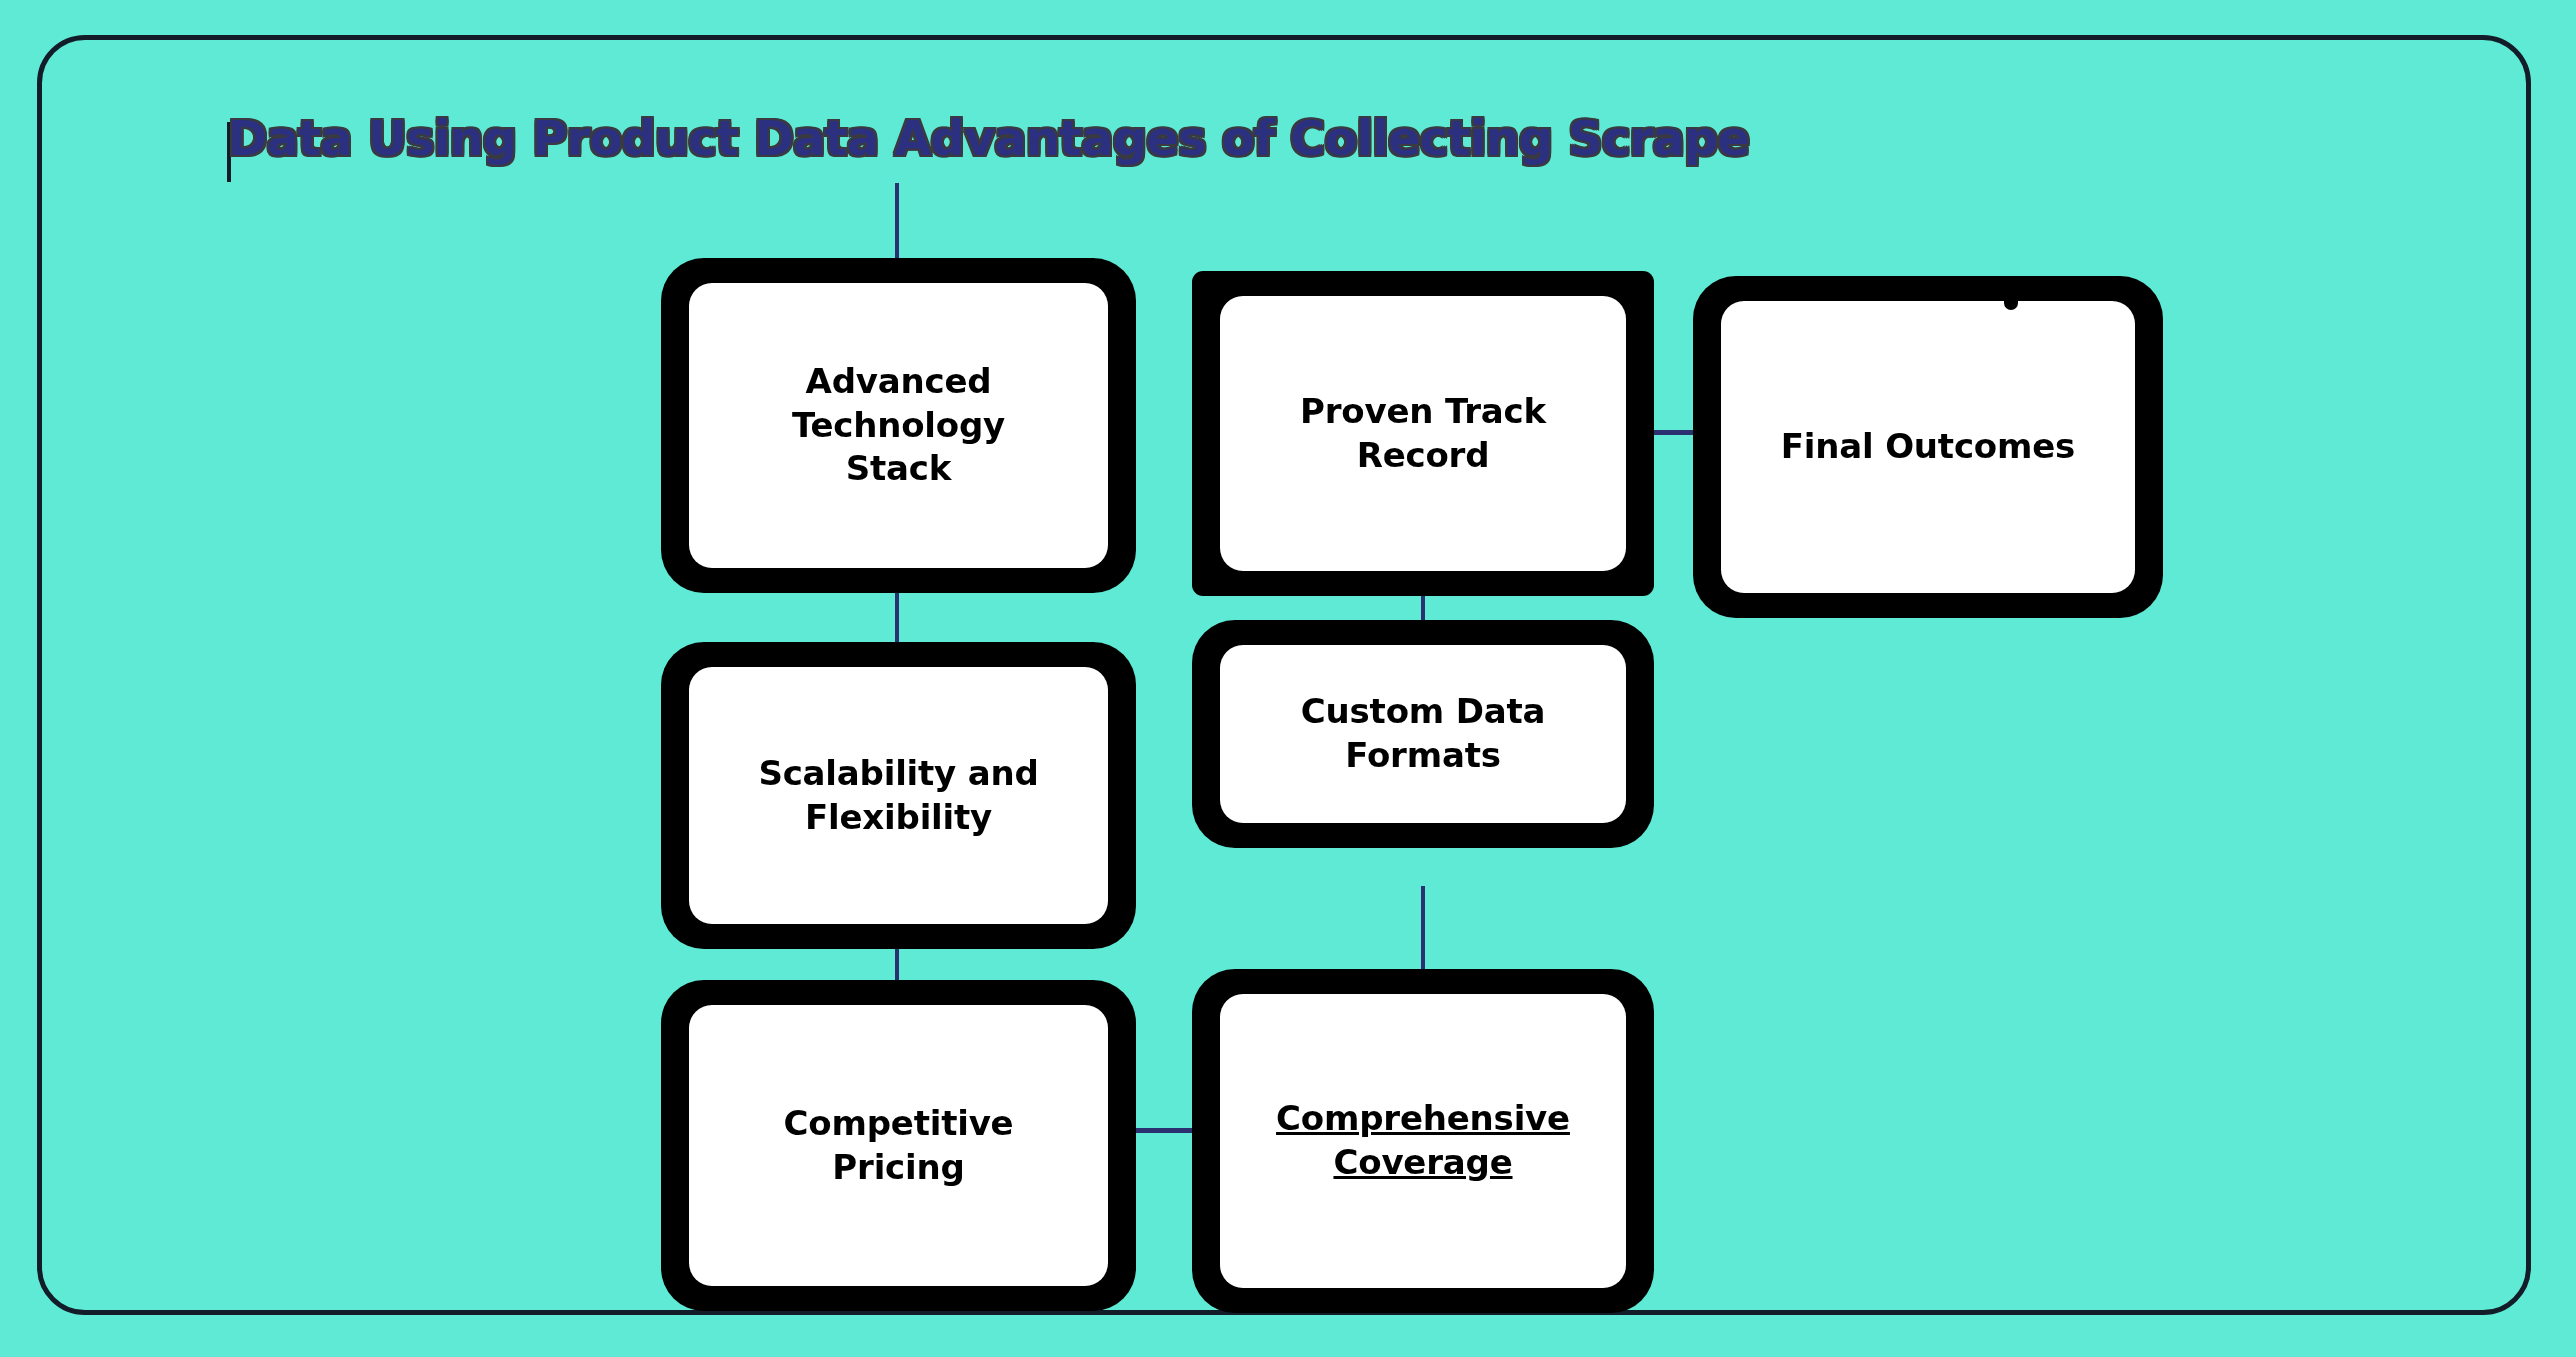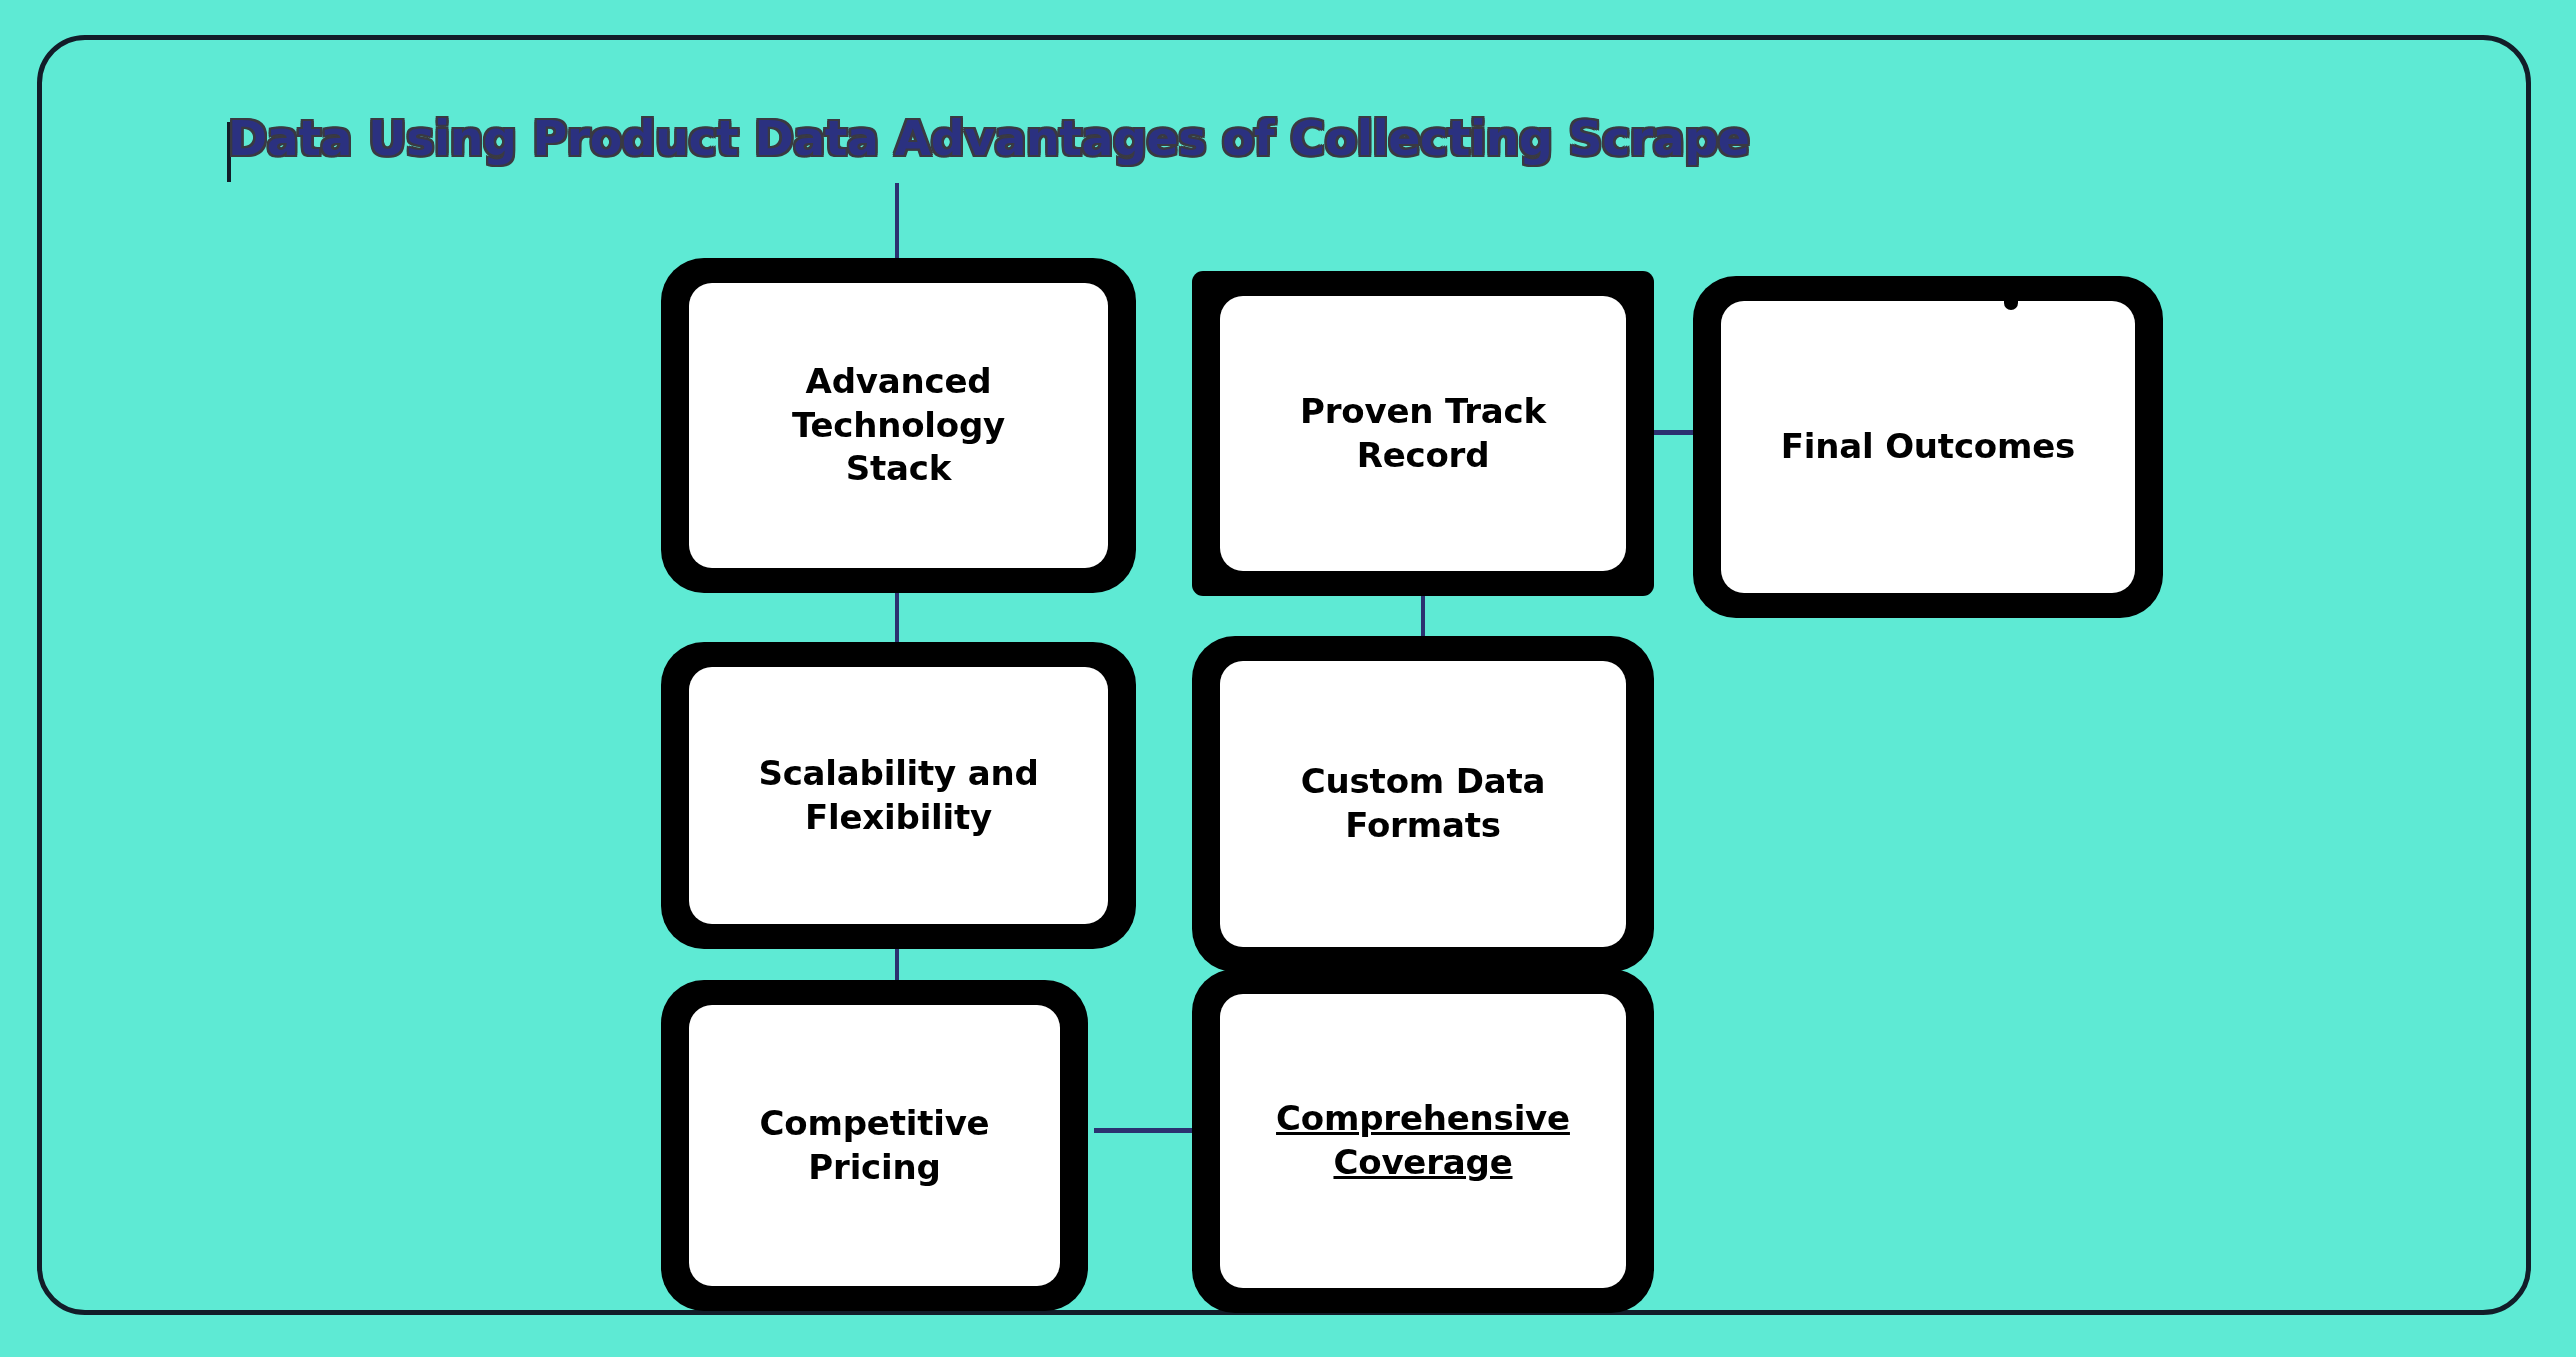--- a/index.html
+++ b/index.html
@@ -109,25 +109,25 @@
     width: 14px;
     height: 9.2px;
     background: #000000;
     border-radius: 0 0 7px 7px;
     z-index: 3;
   }
 
   
   #node-advanced-technology-stack { left: 661px; top: 258px;  width: 475px; height: 335px; }
   #node-scalability-flexibility    { left: 661px; top: 642px;  width: 475px; height: 307px; padding-left: 28px; }
-  #node-competitive-pricing        { left: 661px; top: 980px; width: 427px; height: 331px; }
+  #node-competitive-pricing        { left: 661px; top: 980px; width: 475px; height: 331px; }
 
   
   #node-proven-track-record        { left: 1192px; top: 271px;  width: 462px; height: 325px; border-radius: 11px; }
-  #node-custom-data-formats        { left: 1192px; top: 636px;  width: 462px; height: 336px; }
+  #node-custom-data-formats        { left: 1192px; top: 620px;  width: 462px; height: 228px; }
   #node-comprehensive-coverage     { left: 1192px; top: 969px; width: 462px; height: 344px; text-decoration: underline; }
 
   
   #node-final-outcomes             { left: 1693px; top: 276px;  width: 470px; height: 342px; }
 </style>
 </head>
 <body>
 
 <div id="stage">
 

